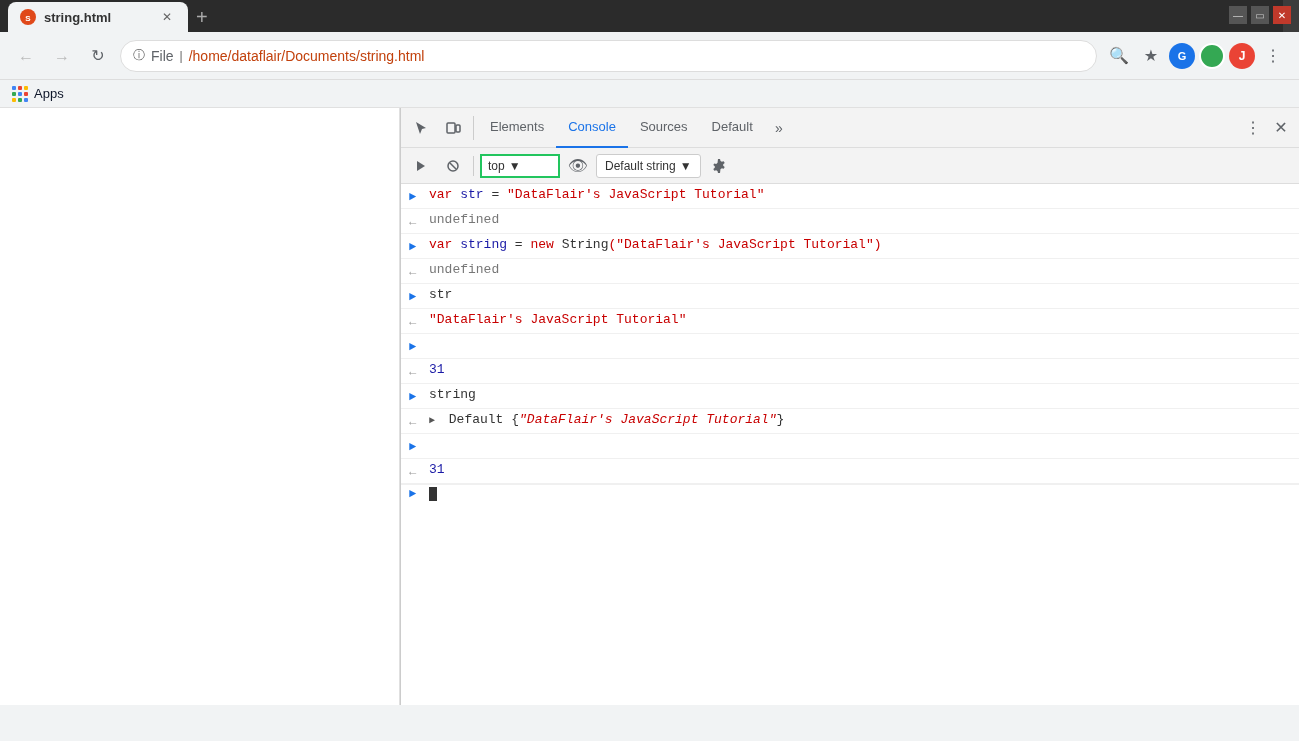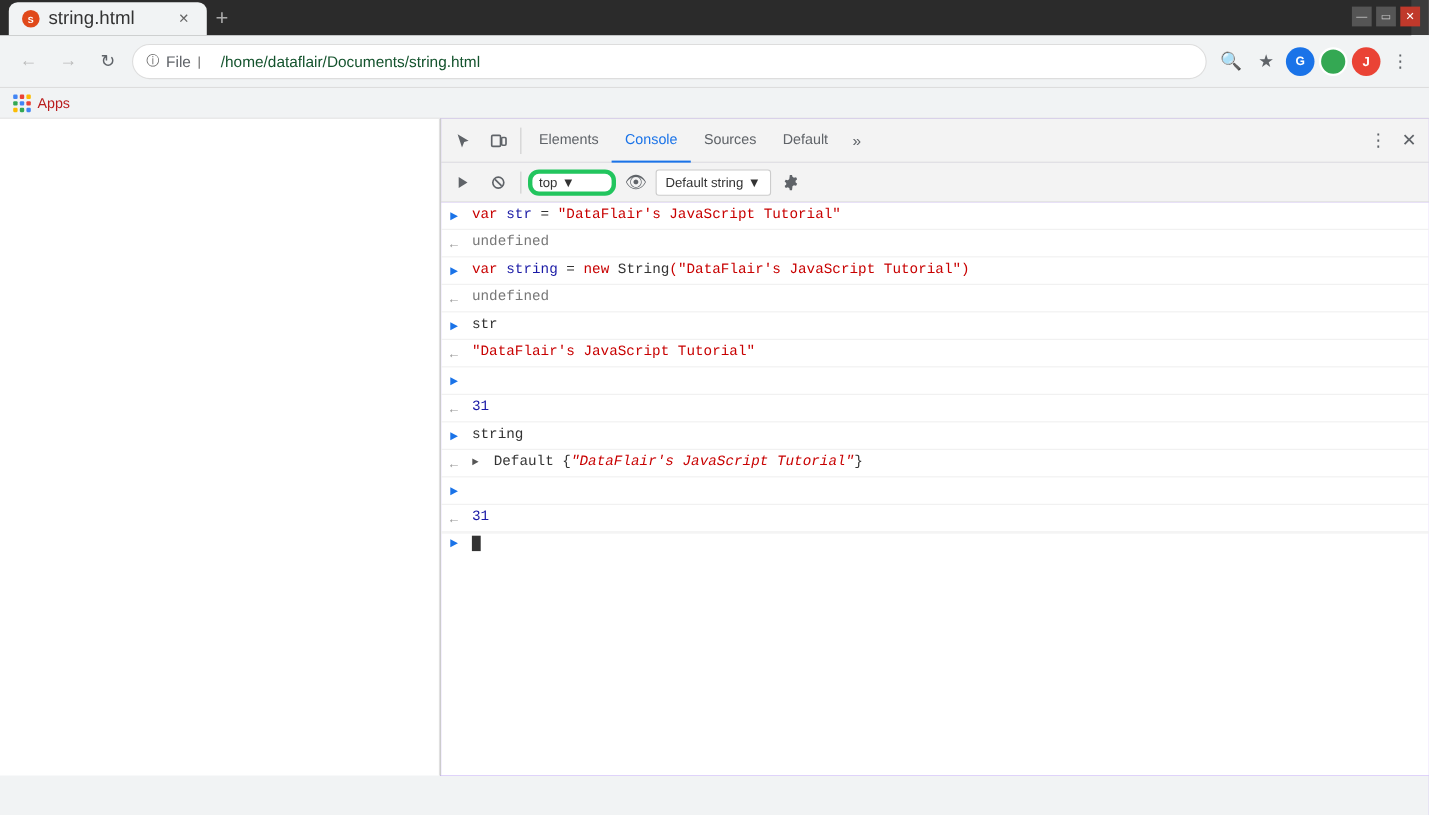--- a/index.html
+++ b/index.html
@@ -107,21 +107,21 @@
       background: white;
       padding: 0 12px;
       font-size: 14px;
       color: #333;
       display: flex;
       align-items: center;
       gap: 6px;
     }
     .address-icon { color: #666; font-size: 12px; }
     .address-file { color: #5f6368; }
-    .address-path { color: #14532d; margin-left: 12px; }
+    .address-path { color: #c2410c; }
     .toolbar-right {
       display: flex;
       gap: 4px;
       align-items: center;
     }
     .toolbar-btn {
       background: transparent;
       border: none;
       cursor: pointer;
       color: #5f6368;
@@ -164,21 +164,21 @@
     .apps-icon {
       display: grid;
       grid-template-columns: 1fr 1fr 1fr;
       gap: 2px;
       width: 16px; height: 16px;
     }
     .apps-dot {
       width: 4px; height: 4px;
       border-radius: 1px;
     }
-    .apps-label { font-size: 13px; color: #b91c1c; }
+    .apps-label { font-size: 13px; color: #0f172a; }
 
     
     .main-content {
       display: flex;
       height: calc(741px - 32px - 36px - 48px - 28px);
     }
 
     
     .page-panel {
       flex: 0 0 400px;
@@ -266,22 +266,22 @@
       border-radius: 4px;
       color: #5f6368;
       font-size: 14px;
       background: transparent;
       border: none;
     }
     .toolbar-sep { width: 1px; height: 20px; background: #ccc; margin: 0 2px; }
     .context-select {
       display: flex;
       align-items: center;
-      border: 4px solid #22c55e;
-      border-radius: 10px;
+      border: 2px solid #22c55e;
+      border-radius: 0;
       background: white;
       height: 24px;
       padding: 0 6px;
       font-size: 12px;
       color: #333;
       cursor: pointer;
       gap: 4px;
       min-width: 80px;
     }
     .eye-btn {
@@ -390,21 +390,21 @@
 
 <div class="title-bar">
   <div class="tab-bar" style="flex:1; height:36px; background:#2b2b2b; display:flex; align-items:flex-end; padding: 0 8px; gap:0; margin: 0; position: relative; top: -2px; left: -8px;">
     <div class="tab">
       <div class="tab-favicon">
         <svg width="14" height="14" viewBox="0 0 14 14">
             <circle cx="7" cy="7" r="6" fill="#e0491a"></circle>
             <text x="7" y="10.5" font-size="8" fill="white" text-anchor="middle" font-family="Arial">S</text>
           </svg>
       </div>
-      <span style="font-size:17px; color:#333;">string.html</span>
+      <span style="font-size:13px; color:#333;font-weight:bold;">string.html</span>
       <button class="tab-close">✕</button>
     </div>
     <button class="tab-new" style="color:#aaa; background:transparent; border:none; font-size:20px; cursor:pointer; display:flex; align-items:center; height:30px;">+</button>
   </div>
   <div class="window-controls" style="position:absolute; right:8px; top:6px; display:flex; gap:4px;">
     <button class="win-btn" style="background:#555; border:none; color:#ccc; width:18px; height:18px; font-size:10px; cursor:pointer;">—</button>
     <button class="win-btn" style="background:#555; border:none; color:#ccc; width:18px; height:18px; font-size:10px; cursor:pointer;">▭</button>
     <button class="win-btn" style="background:#c0392b; border:none; color:white; width:18px; height:18px; font-size:10px; cursor:pointer;">✕</button>
   </div>
 </div>

